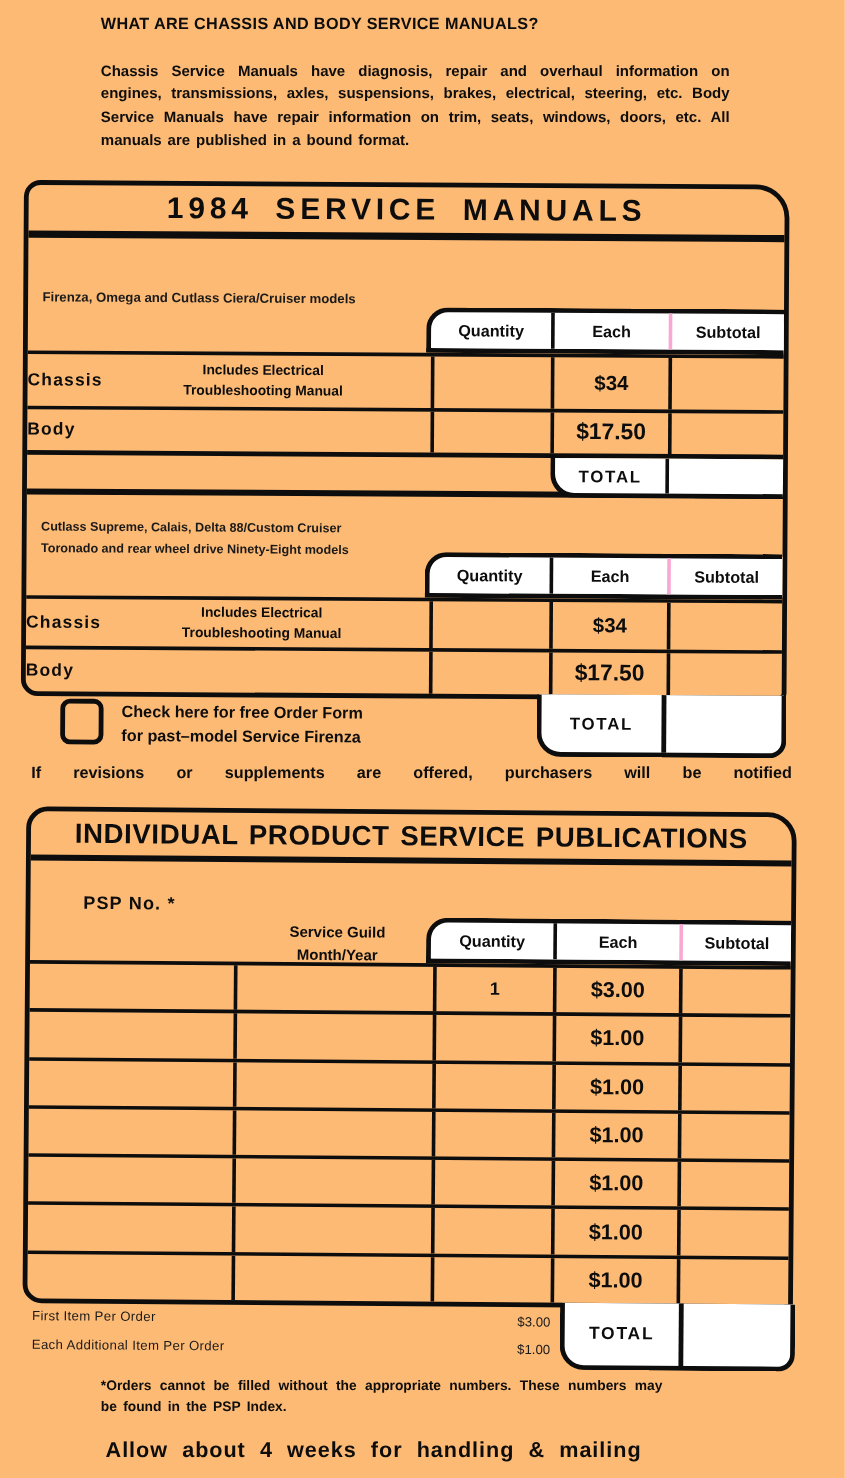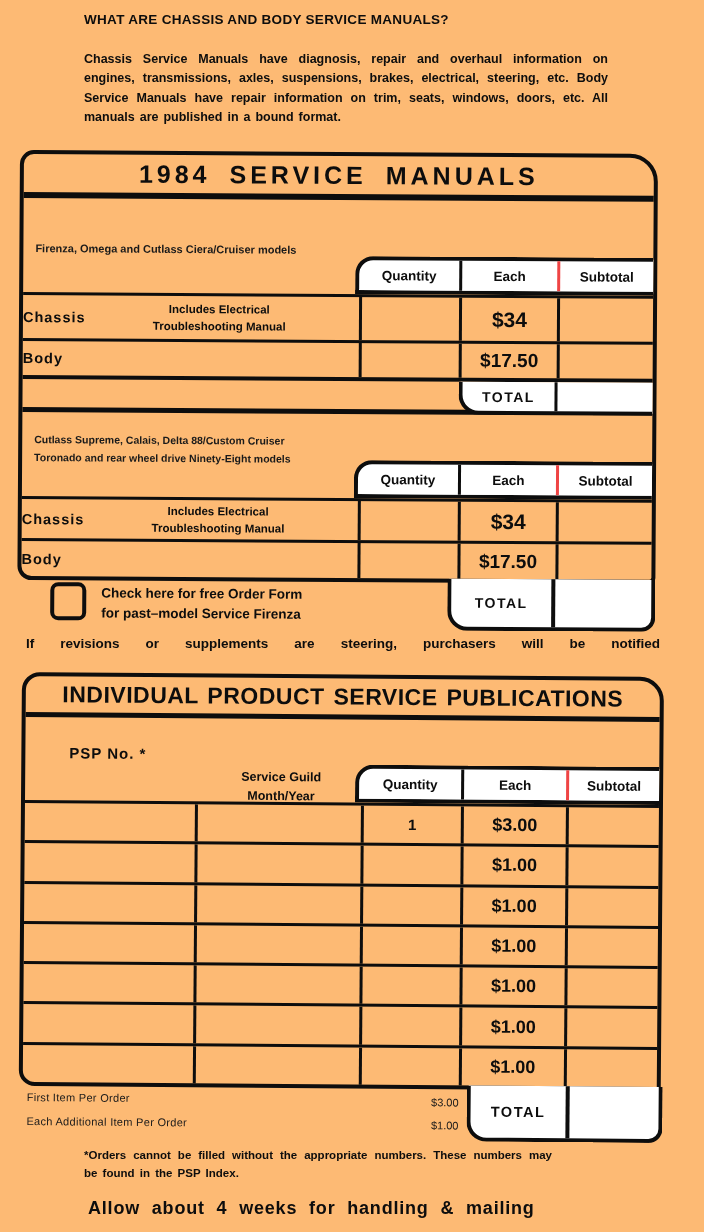--- a/index.html
+++ b/index.html
@@ -43,33 +43,33 @@
 
   .colhead {
     position: absolute; left: 332px; right: 0; height: 38px;
     border: 4px solid #0d0d0d; border-right: none;
     border-radius: 18px 0 0 0; display: flex; background: #fff;
   }
   .ch { display: flex; align-items: center; justify-content: center;
         font-size: 13.5px; font-weight: 700; }
   .ch.q { width: 100px; }
   .ch.e { width: 98px; border-left: 3px solid #0d0d0d; }
-  .ch.s { flex: 1; border-left: 3px solid #ef4444; }
+  .ch.s { flex: 1; border-left: 3px solid #f9a8d4; }
 
   .sm-row {
     position: absolute; left: 0; right: 0; display: flex;
     border-top: 3px solid #0d0d0d;
   }
   .c-item { width: 336px; display: flex; align-items: center; }
   .item-label { font-size: 14.5px; font-weight: 700; letter-spacing: 1px; }
   .item-note { flex: 1; text-align: center; font-size: 11.5px; font-weight: 700; line-height: 1.4; padding-right: 6px; }
   .c-q { width: 100px; border-left: 3px solid #0d0d0d; }
   .c-e { width: 98px; border-left: 3px solid #0d0d0d;
          display: flex; align-items: center; justify-content: center;
-         font-size: 21px; font-weight: 700; }
+         font-size: 17px; font-weight: 700; }
   .c-s { flex: 1; border-left: 3px solid #0d0d0d; }
 
   .sm-totalrow {
     position: absolute; left: 0; right: 0; top: 221px; height: 37px;
     border-top: 4px solid #0d0d0d; border-bottom: 5px solid #0d0d0d;
   }
   .total-tab {
     position: absolute; right: 0; top: 0; bottom: -5px; width: 194px;
     border-left: 4px solid #0d0d0d; border-bottom: 4px solid #0d0d0d;
     border-radius: 0 0 0 20px; display: flex; background: #fff;
@@ -250,21 +250,21 @@
 
     <div class="checkrow">
       <div class="checkbox"></div>
       <div class="checklabel">
         <div>Check here for free Order Form</div>
         <div>for past–model Service Firenza</div>
       </div>
     </div>
   </div>
 
-  <div class="revnote">If revisions or supplements are steering, purchasers will be notified</div>
+  <div class="revnote">If revisions or supplements are offered, purchasers will be notified</div>
 
   <div class="psp-group">
     <div class="psp-box">
 
       <div class="psp-title">INDIVIDUAL PRODUCT SERVICE PUBLICATIONS</div>
 
       <div class="psp-no">PSP No. *</div>
       <div class="psp-guild">
         <div>Service Guild</div>
         <div>Month/Year</div>

